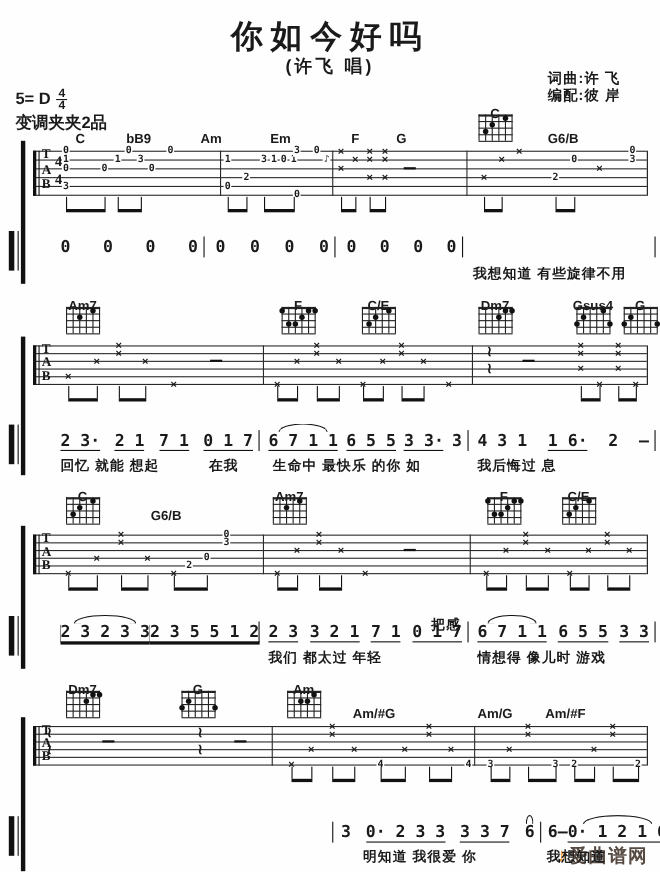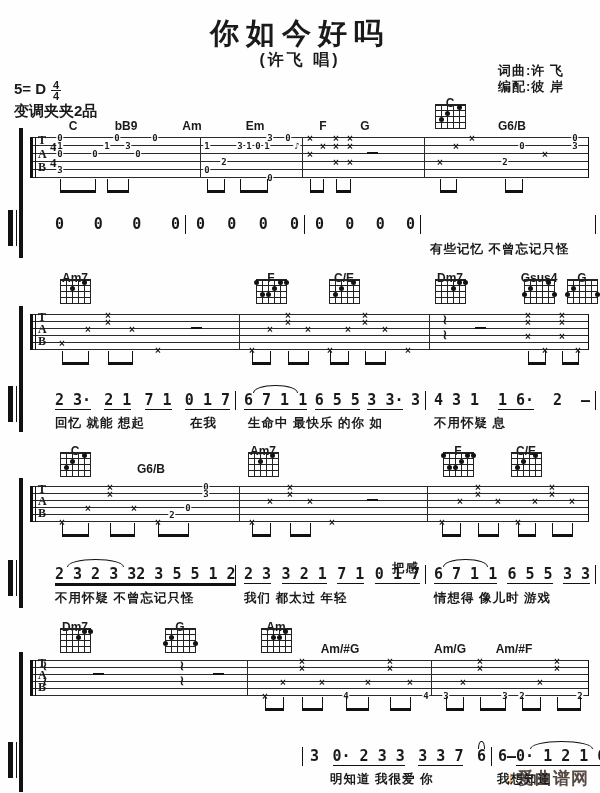--- a/index.html
+++ b/index.html
@@ -584,21 +584,21 @@
     </div>
     <div class="abs mbar" style="left: 304px; top: 215px;"></div>
     <div class="abs measure" style="left: 315px; top: 216px; width: 100px;">
       <span class="mgroup">0</span>
       <span class="mgroup">0</span>
       <span class="mgroup">0</span>
       <span class="mgroup">0</span>
     </div>
     <div class="abs mbar" style="left: 420px; top: 215px;"></div>
     <div class="abs mbar" style="left: 595px; top: 215px;"></div>
-    <div class="abs lyr" style="left: 430px; top: 241px;">有些记忆 不曾忘记只怪</div>
+    <div class="abs lyr" style="left: 430px; top: 241px;">我想知道 有些旋律不用</div>
     <div class="abs dbar" style="left: 8px; top: 386px; width: 5px; height: 36px;"></div>
     <div class="abs dbar" style="left: 16px; top: 386px; width: 1px; height: 36px;"></div>
     <div class="abs measure" style="left: 55px; top: 392px; width: 175px;">
       <span class="mgroup u1">2 3·</span>
       <span class="mgroup u1">2 1</span>
       <span class="mgroup u1">7 1</span>
       <span class="mgroup u1">0 1 7</span>
     </div>
     <div class="abs mbar" style="left: 235px; top: 391px;"></div>
     <div class="abs measure" style="left: 244px; top: 392px; width: 176px;">
@@ -611,42 +611,41 @@
     <div class="abs measure" style="left: 434px; top: 392px; width: 156px;">
       <span class="mgroup">4 3 1</span>
       <span class="mgroup u1">1 6·</span>
       <span class="mgroup">2</span>
       <span class="mgroup">—</span>
     </div>
     <div class="abs mbar" style="left: 595px; top: 391px;"></div>
     <div class="abs lyr" style="left: 55px; top: 415px;">回忆 就能 想起</div>
     <div class="abs lyr" style="left: 190px; top: 415px;">在我</div>
     <div class="abs lyr" style="left: 248px; top: 415px;">生命中 最快乐 的你 如</div>
-    <div class="abs lyr" style="left: 434px; top: 415px;">不用怀疑 息</div>
+    <div class="abs lyr" style="left: 434px; top: 415px;">我后悔过 息</div>
     <div class="abs dbar" style="left: 8px; top: 560px; width: 5px; height: 36px;"></div>
     <div class="abs dbar" style="left: 16px; top: 560px; width: 1px; height: 36px;"></div>
     <div class="abs measure" style="left: 55px; top: 566px; width: 175px;">
       <span class="mgroup u2 arc">2 3 2 3 3</span>
       <span class="mgroup u2">2 3 5 5 1 2</span>
     </div>
     <div class="abs mbar" style="left: 235px; top: 565px;"></div>
     <div class="abs measure" style="left: 244px; top: 566px; width: 176px;">
       <span class="mgroup u1">2 3</span>
       <span class="mgroup u1">3 2 1</span>
       <span class="mgroup u1">7 1</span>
       <span class="mgroup u1">0 1 7</span>
     </div>
     <div class="abs mbar" style="left: 425px; top: 565px;"></div>
     <div class="abs measure" style="left: 434px; top: 566px; width: 156px;">
       <span class="mgroup u1 arc">6 7 1 1</span>
       <span class="mgroup u1">6 5 5</span>
       <span class="mgroup u1">3 3</span>
     </div>
     <div class="abs mbar" style="left: 595px; top: 565px;"></div>
-    <div class="abs lyr" style="left: 55px; top: 590px;">不用怀疑 不曾忘记只怪</div>
     <div class="abs lyr" style="left: 244px; top: 590px;">我们 都太过 年轻</div>
     <div class="abs lyr" style="left: 392px; top: 560px;">把感</div>
     <div class="abs lyr" style="left: 434px; top: 590px;">情想得 像儿时 游戏</div>
     <div class="abs dbar" style="left: 8px; top: 742px; width: 5px; height: 36px;"></div>
     <div class="abs dbar" style="left: 16px; top: 742px; width: 1px; height: 36px;"></div>
     <div class="abs mbar" style="left: 302px; top: 747px;"></div>
     <div class="abs measure" style="left: 310px; top: 748px; width: 176px;">
       <span class="mgroup">3</span>
       <span class="mgroup u1">0· 2 3 3</span>
       <span class="mgroup u1">3 3 7</span>

